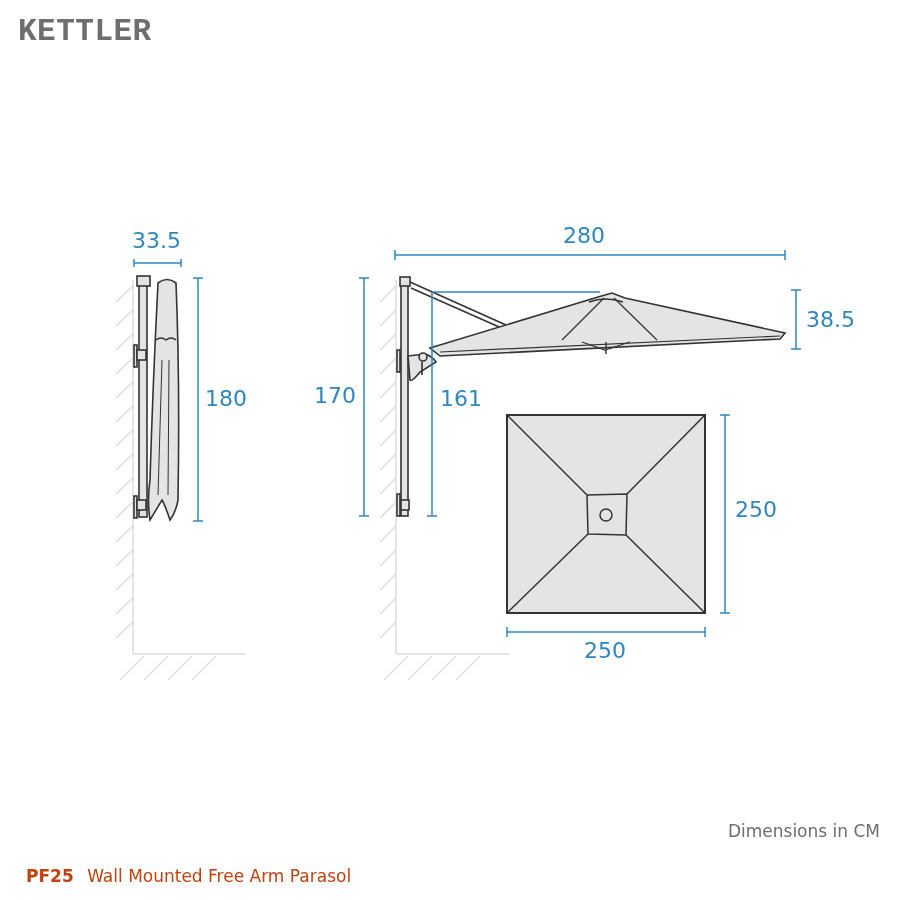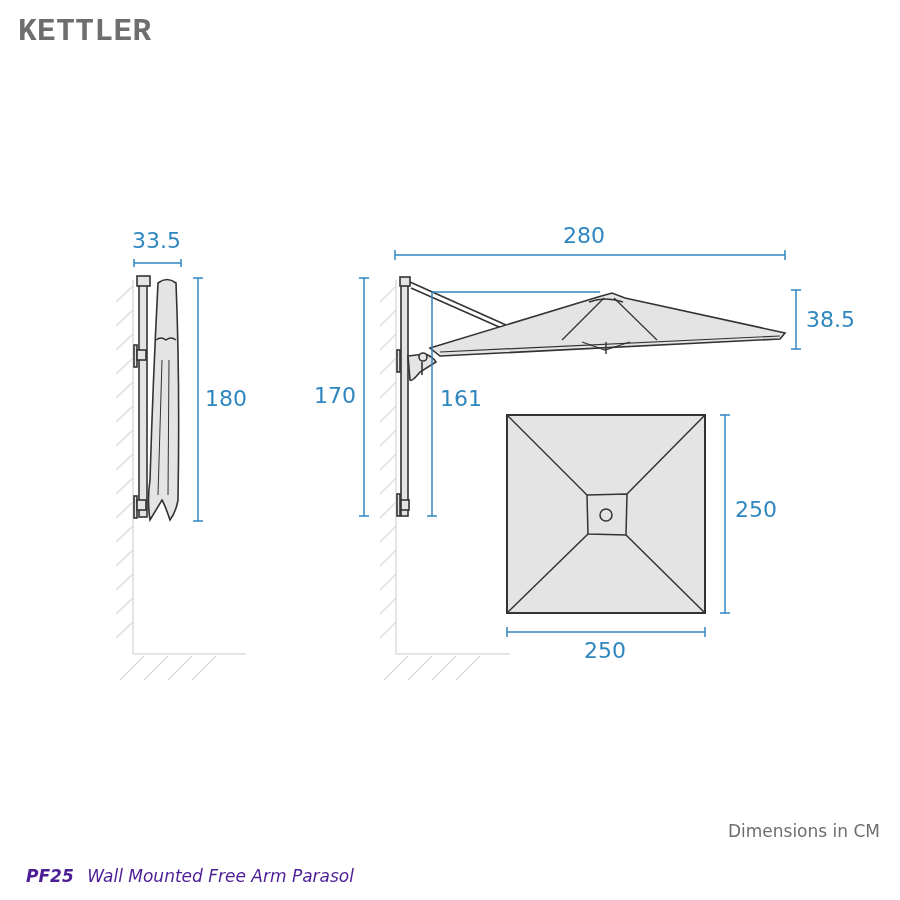--- a/index.html
+++ b/index.html
@@ -1,20 +1,20 @@
 <!DOCTYPE html>
 <html><head>
   <meta charset="utf-8">
   <style>
     html, body { margin: 0; padding: 0; background: #ffffff; }
     body { width: 900px; height: 900px; position: relative; overflow: hidden; font-family: "DejaVu Sans", sans-serif; }
     .logo { position: absolute; left: 18px; top: 14px; font-family: Liberation Mono, monospace; font-weight: bold; font-size: 31px; color: #6d6e70; letter-spacing: 0.5px; }
     svg.drawing { position: absolute; left: 0; top: 0; }
     .dim-text { fill: #2f87c0; font-family: "DejaVu Sans", sans-serif; font-size: 22px; }
-    .footer-left { position: absolute; left: 26px; top: 866px; font-size: 17px; color: #4c1d95; font-style: italic; }
+    .footer-left { position: absolute; left: 26px; top: 866px; font-size: 17px; color: #c2410c; }
     .footer-left .code { font-weight: bold; margin-right: 8px; }
     .footer-right { position: absolute; right: 20px; top: 821px; font-size: 17px; color: #6d6e70; }
   </style>
 </head>
 <body>
 
 <div class="logo">KETTLER</div>
 
 <svg class="drawing" width="900" height="900" viewBox="0 0 900 900">
 

